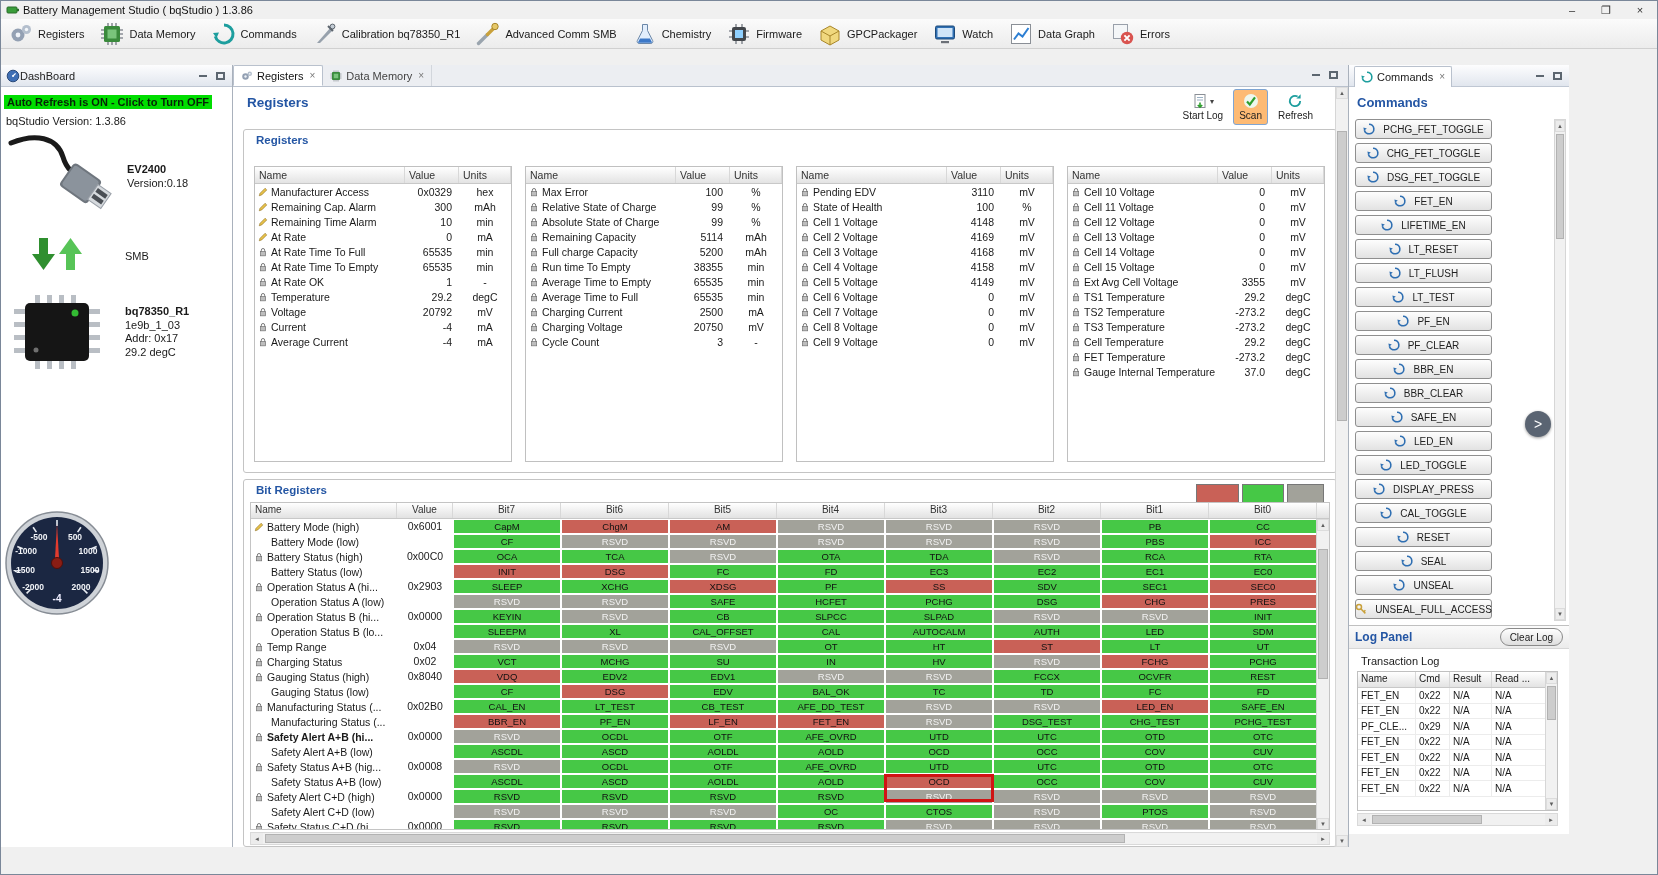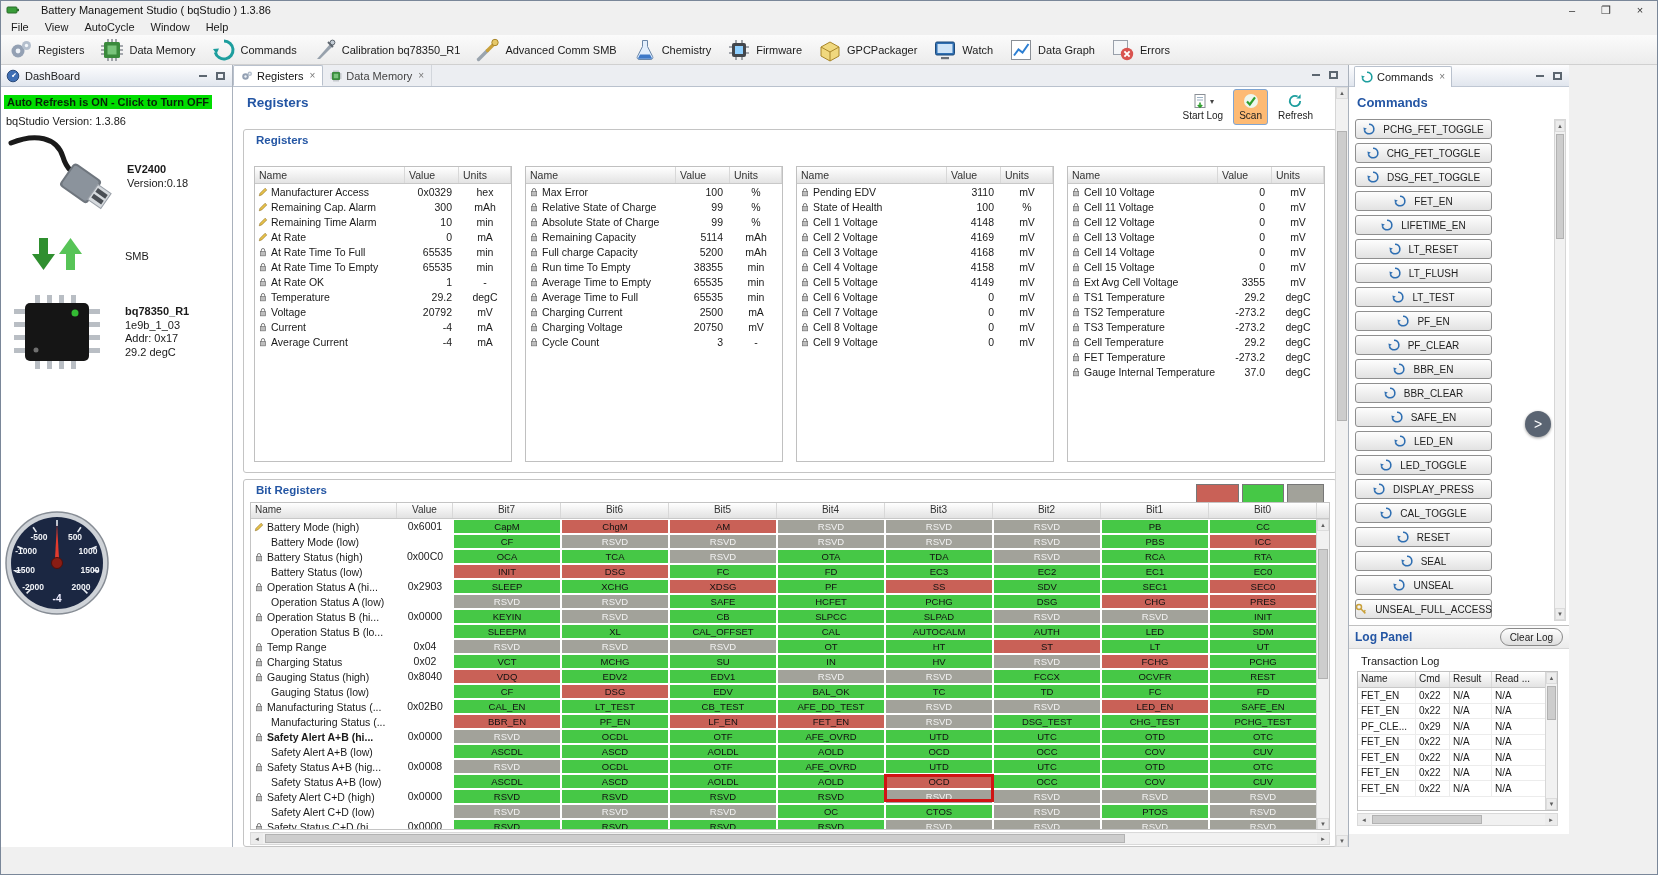--- a/index.html
+++ b/index.html
@@ -4,32 +4,32 @@
 <style>
 *{box-sizing:border-box;margin:0;padding:0}
 html,body{background:#d4d4d4}
 #window{position:relative;width:1658px;height:875px;background:#f0f0f0;font-family:"Liberation Sans",sans-serif;font-size:11px;color:#1a1a1a;border:1px solid #7a8799;overflow:hidden}
 .ic{display:inline-block;line-height:0;flex:none}
 .ic svg{width:100%;height:100%;display:block}
 .ic10{width:10px;height:10px}.ic12{width:12px;height:12px}.ic14{width:14px;height:14px}.ic16{width:16px;height:16px}.ic24{width:24px;height:24px}
 .icfull{position:absolute;inset:0;width:100%;height:100%}
 
 
-.titlebar{height:18px;display:flex;align-items:center;gap:21px;padding-left:5px;background:#f0f0f0}
+.titlebar{height:18px;display:flex;align-items:center;gap:3px;padding-left:5px;background:#f0f0f0}
 .title-text{font-size:11px;color:#111}
 .win-controls{position:absolute;right:0;top:0;display:flex}
 .wc{width:34px;height:18px;display:flex;align-items:center;justify-content:center;font-size:11px;color:#333}
 .menubar{height:16px;display:flex;align-items:center;padding-left:2px}
 .menu-item{padding:1px 8px}
 .toolbar{height:30px;display:flex;align-items:center;gap:16px;padding:0 8px;background:linear-gradient(#fbfbfb,#ececec);border-bottom:1px solid #d0d0d0}
 .tb-item{display:flex;align-items:center;gap:5px;white-space:nowrap;height:28px}
 
 
 .main{position:absolute;left:0;right:0;top:64px;bottom:27px}
-.panel-head{height:22px;background:linear-gradient(#fdfdfe,#e1e6ee);border-bottom:1px solid #bfc7d3;display:flex;align-items:center;gap:5px;padding:0 5px}
+.panel-head{height:22px;background:linear-gradient(#fdfdfe,#e1e6ee);border-bottom:1px solid #bfc7d3;display:flex;align-items:center;padding:0 5px}
 .ph-title{font-size:11px;color:#222}
 .ph-btns{margin-left:auto;display:flex;gap:5px;align-items:center}
 .phb{width:13px;height:13px;display:flex;align-items:center;justify-content:center}
 .glyph-min{width:8px;height:2px;background:#5c6670;display:block}
 .glyph-max{width:9px;height:8px;border:2px solid #5c6670;display:block}
 
 
 .dashboard{position:absolute;left:0;top:0;bottom:0;width:232px;background:#fff;border-right:1px solid #a9b1bc}
 .db-banner{position:absolute;left:3px;top:30px;background:#00dd00;color:#062406;padding:1px 3px;font-weight:bold;font-size:11px}
 .db-version{position:absolute;left:5px;top:50px}
@@ -158,27 +158,20 @@
         </svg>
       </span>
     <span class="title-text">Battery Management Studio ( bqStudio ) 1.3.86</span>
     <div class="win-controls">
       <span class="wc">–</span>
       <span class="wc">❐</span>
       <span class="wc">×</span>
     </div>
   </div>
 
-  <div class="menubar">
-      <div class="menu-item">File</div>
-      <div class="menu-item">View</div>
-      <div class="menu-item">AutoCycle</div>
-      <div class="menu-item">Window</div>
-      <div class="menu-item">Help</div>
-    </div>
 
   <div class="toolbar">
       <div class="tb-item">
         <span class="ic ic24">
           <svg viewBox="0 0 24 24">
             <circle cx="9" cy="13" r="6.5" fill="#93a0b3"></circle>
             <circle cx="9" cy="13" r="2.4" fill="#eef2f8"></circle>
             <circle cx="17.5" cy="7.5" r="4.5" fill="#b4bfcd"></circle>
             <circle cx="17.5" cy="7.5" r="1.7" fill="#f4f7fb"></circle>
           </svg>

